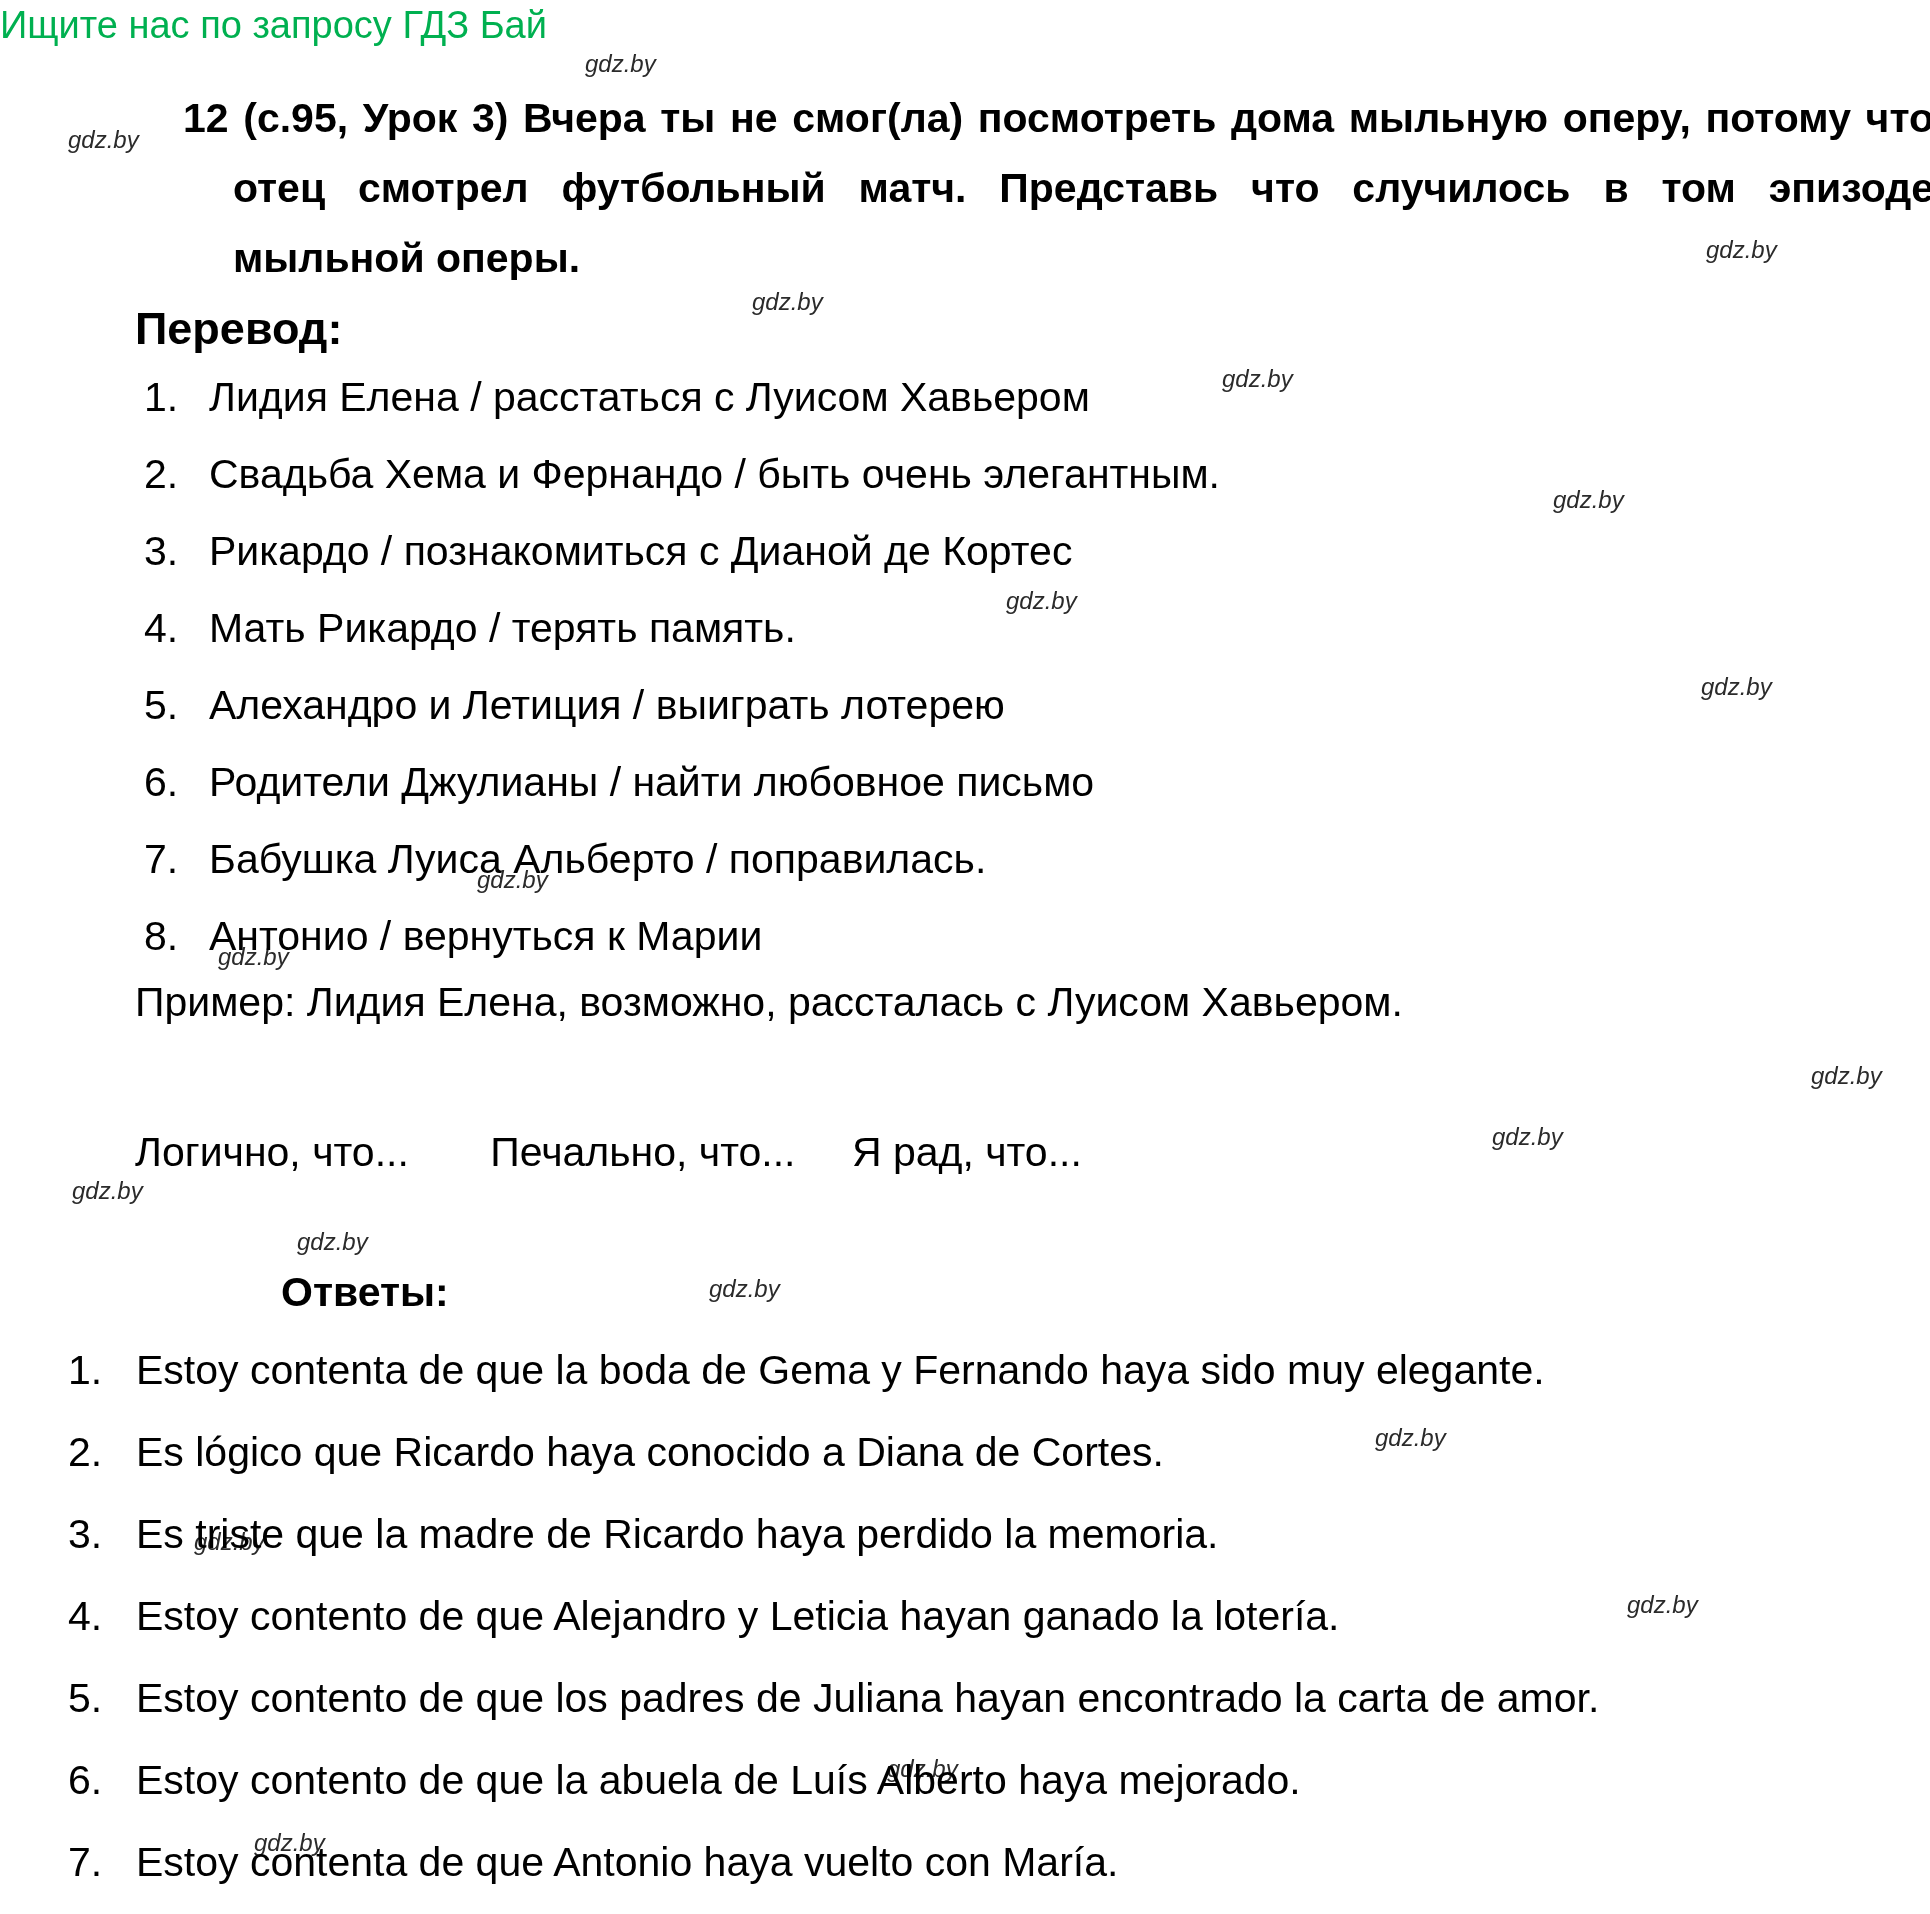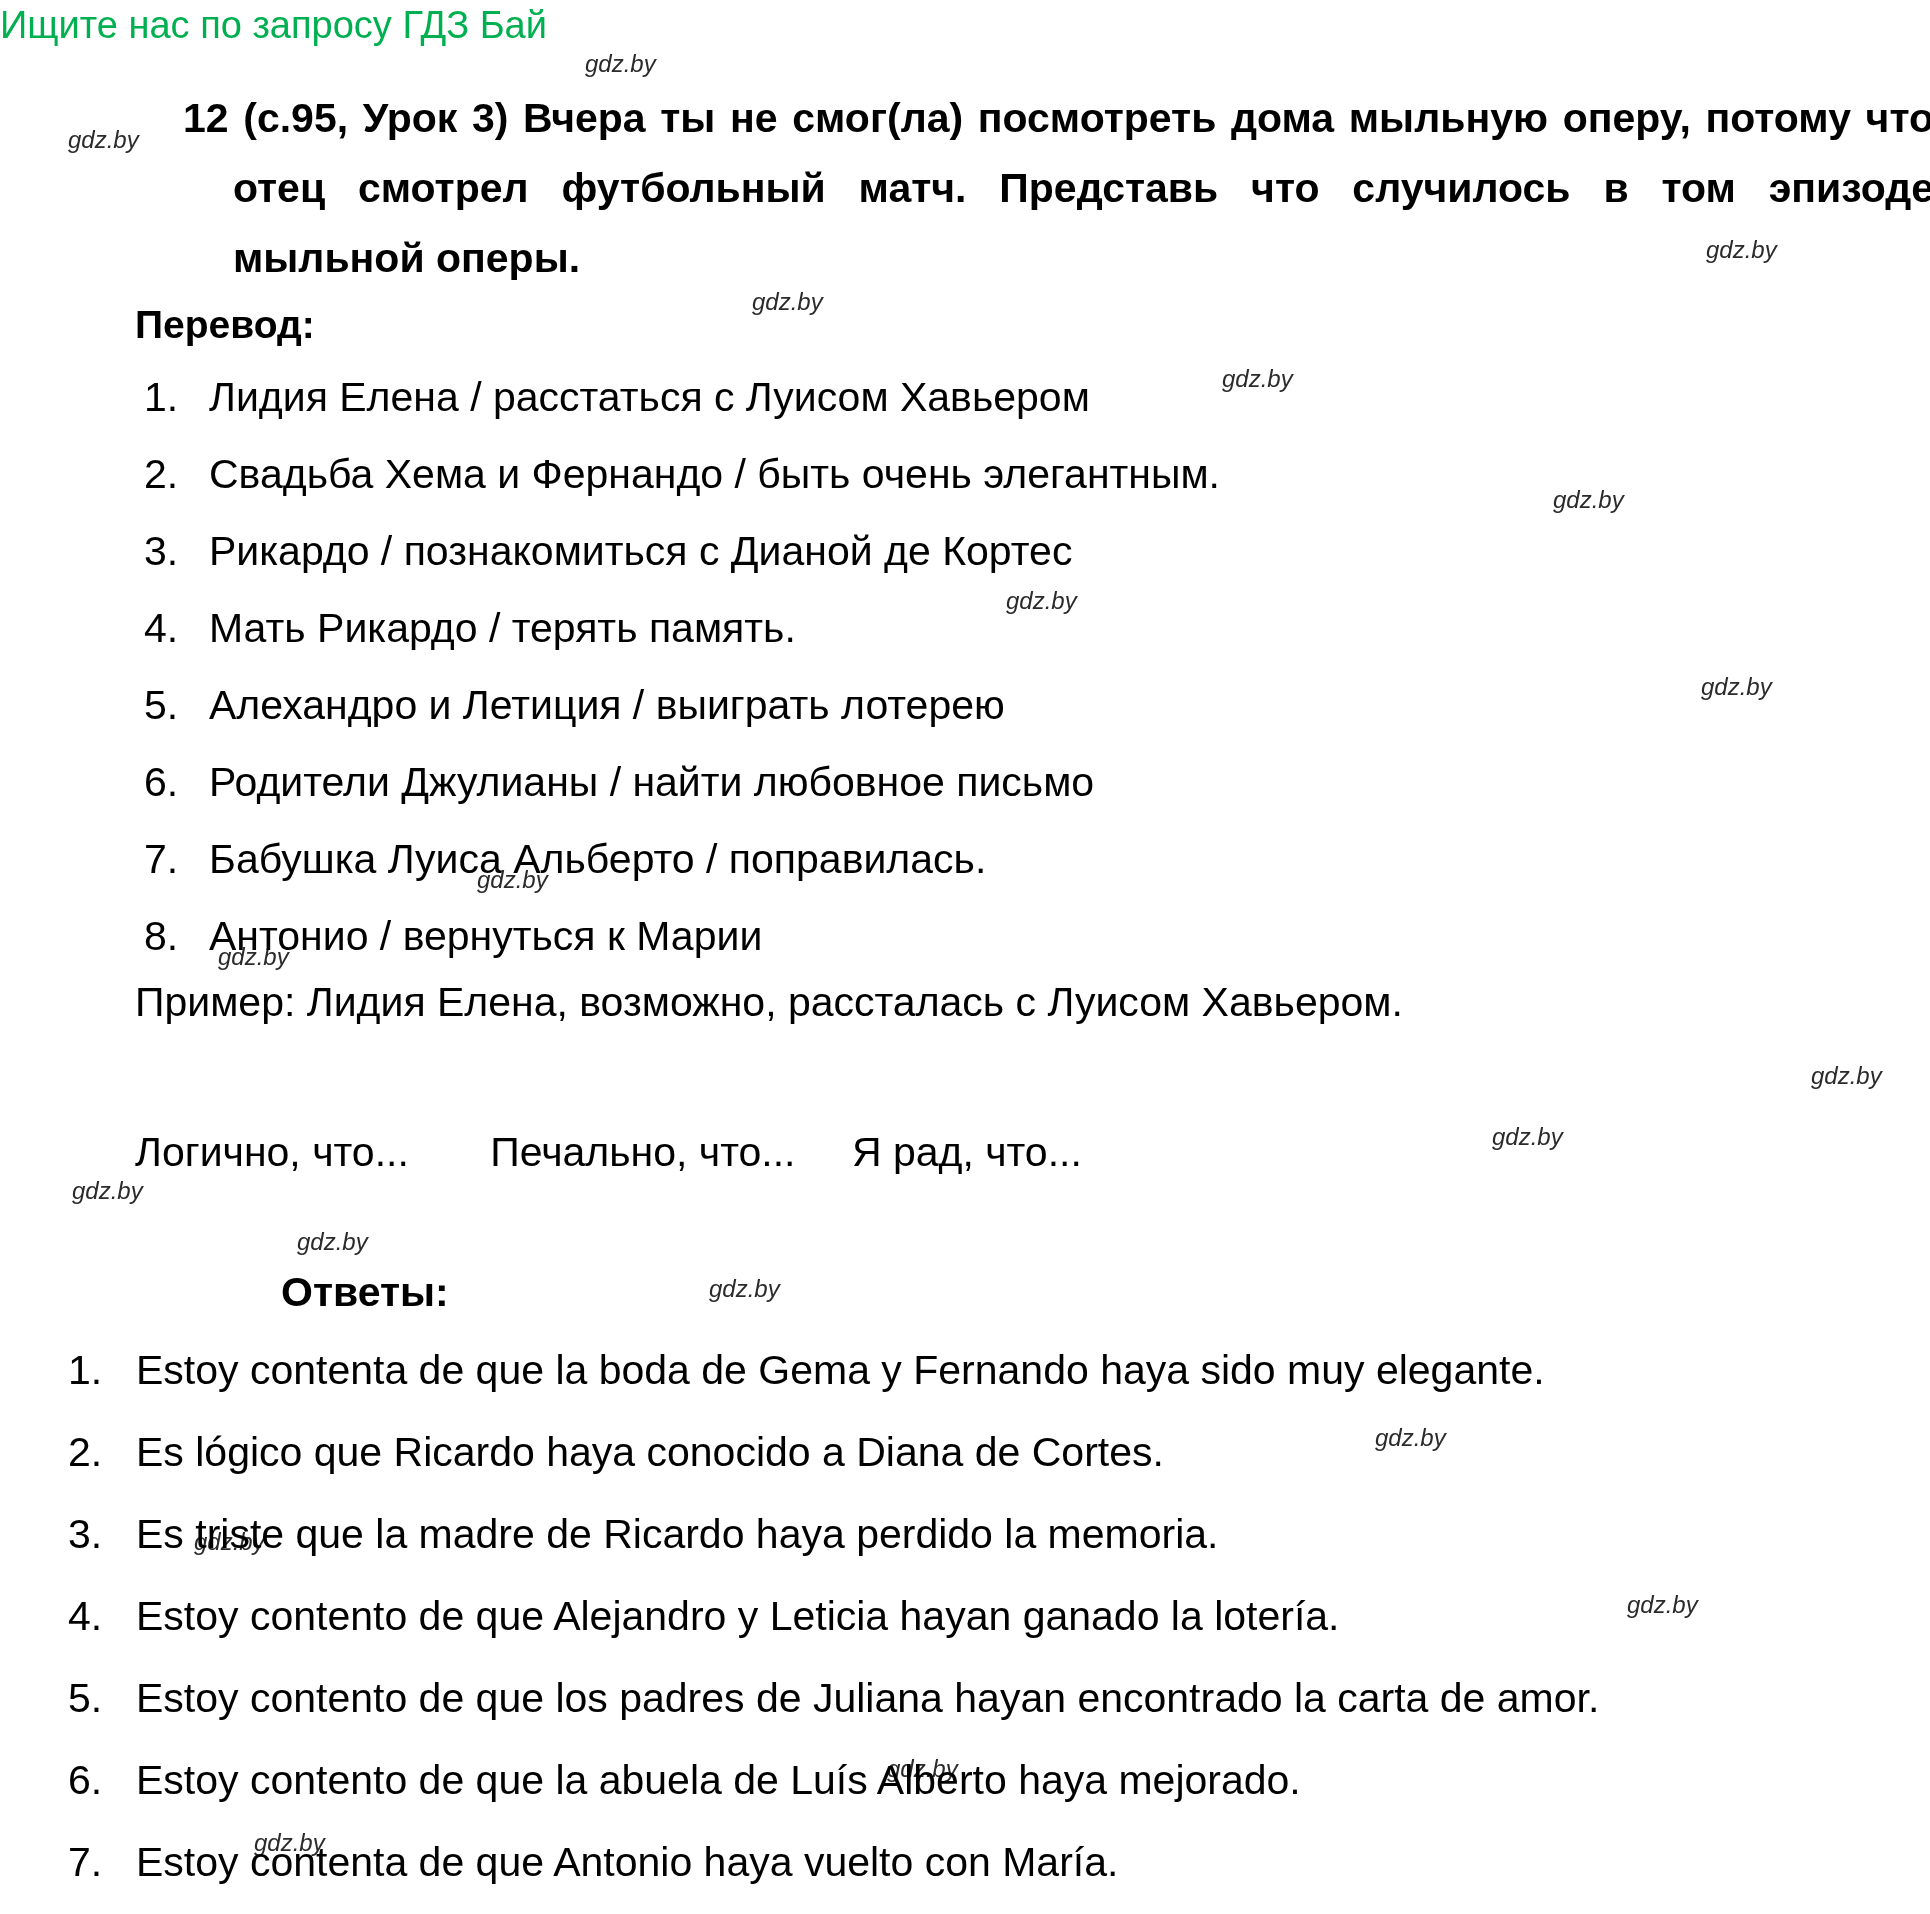--- a/index.html
+++ b/index.html
@@ -27,21 +27,21 @@
   }
   .task-heading {
     position:absolute; top:83px; left:135px; width:1751px;
     padding-left:50px; text-indent:-50px;
     font-size:41px; font-weight:700; line-height:70px;
     text-align:justify;
     margin-left:48px;
   }
   .perevod-label {
     position:absolute; top:303px; left:135px;
-    font-size:39px; font-weight:700;
+    font-size:45px; font-weight:700;
   }
   .tr-list { position:absolute; top:371px; left:144px; width:1710px; }
   .tr-item { display:flex; height:77px; align-items:flex-start; font-size:41px; line-height:52px; }
   .tr-item .num { width:65px; flex:none; }
   .example { position:absolute; top:979px; left:135px; font-size:41px; }
   .hints { position:absolute; top:1129px; left:135px; font-size:41px; }
   .hints .hint:nth-child(1) { margin-right:70px; }
   .hints .hint:nth-child(2) { margin-right:45px; }
   .answers-label {
     position:absolute; top:1269px; left:281px;

